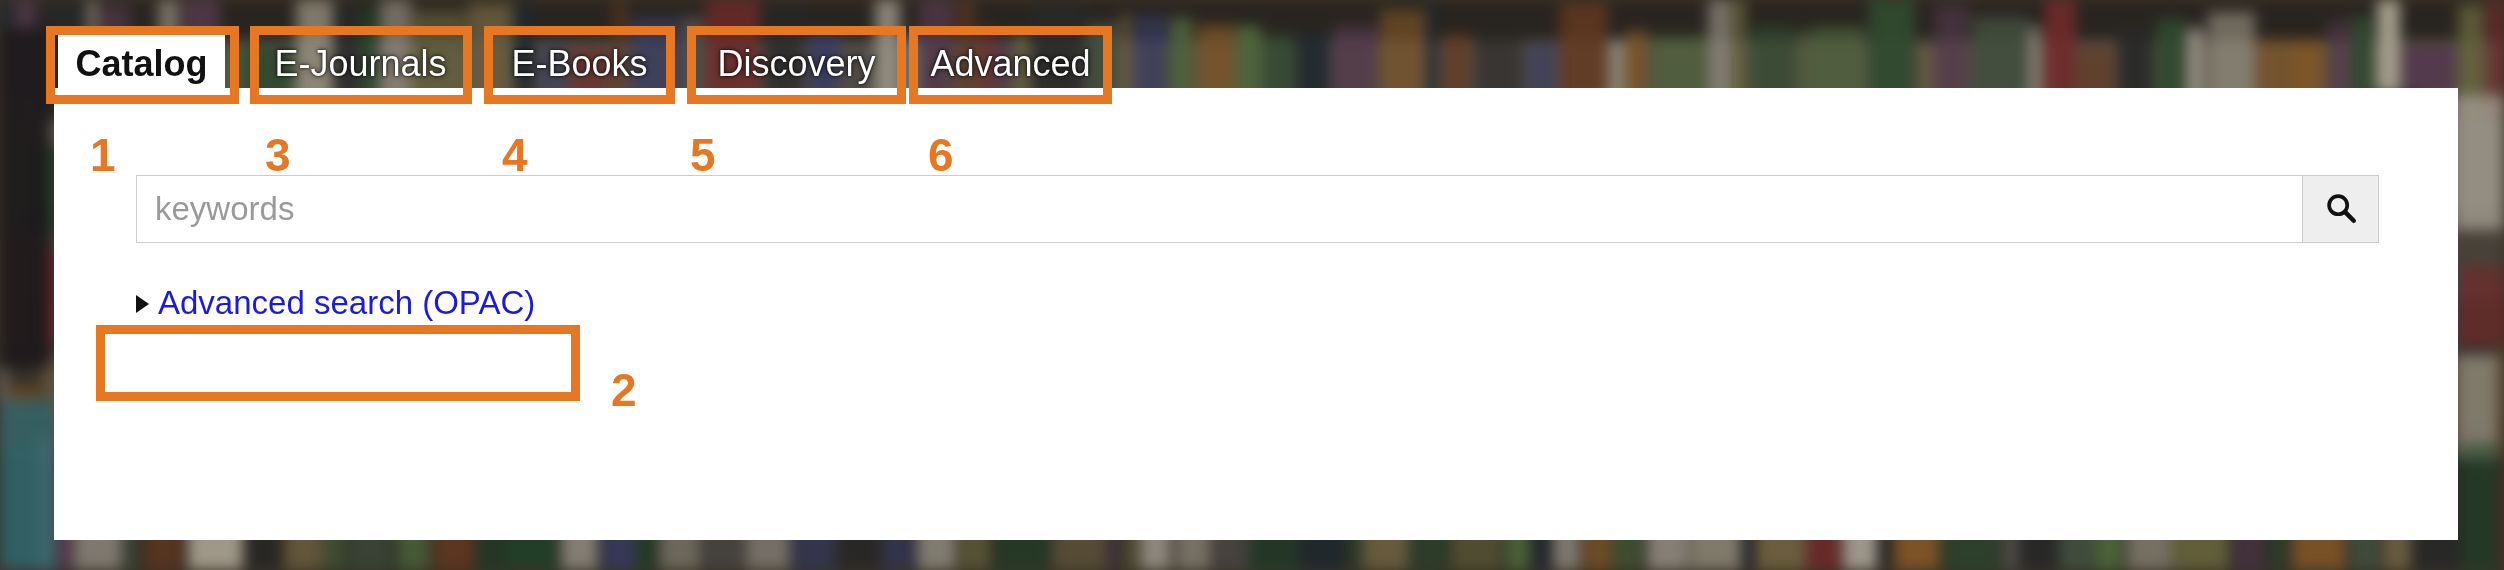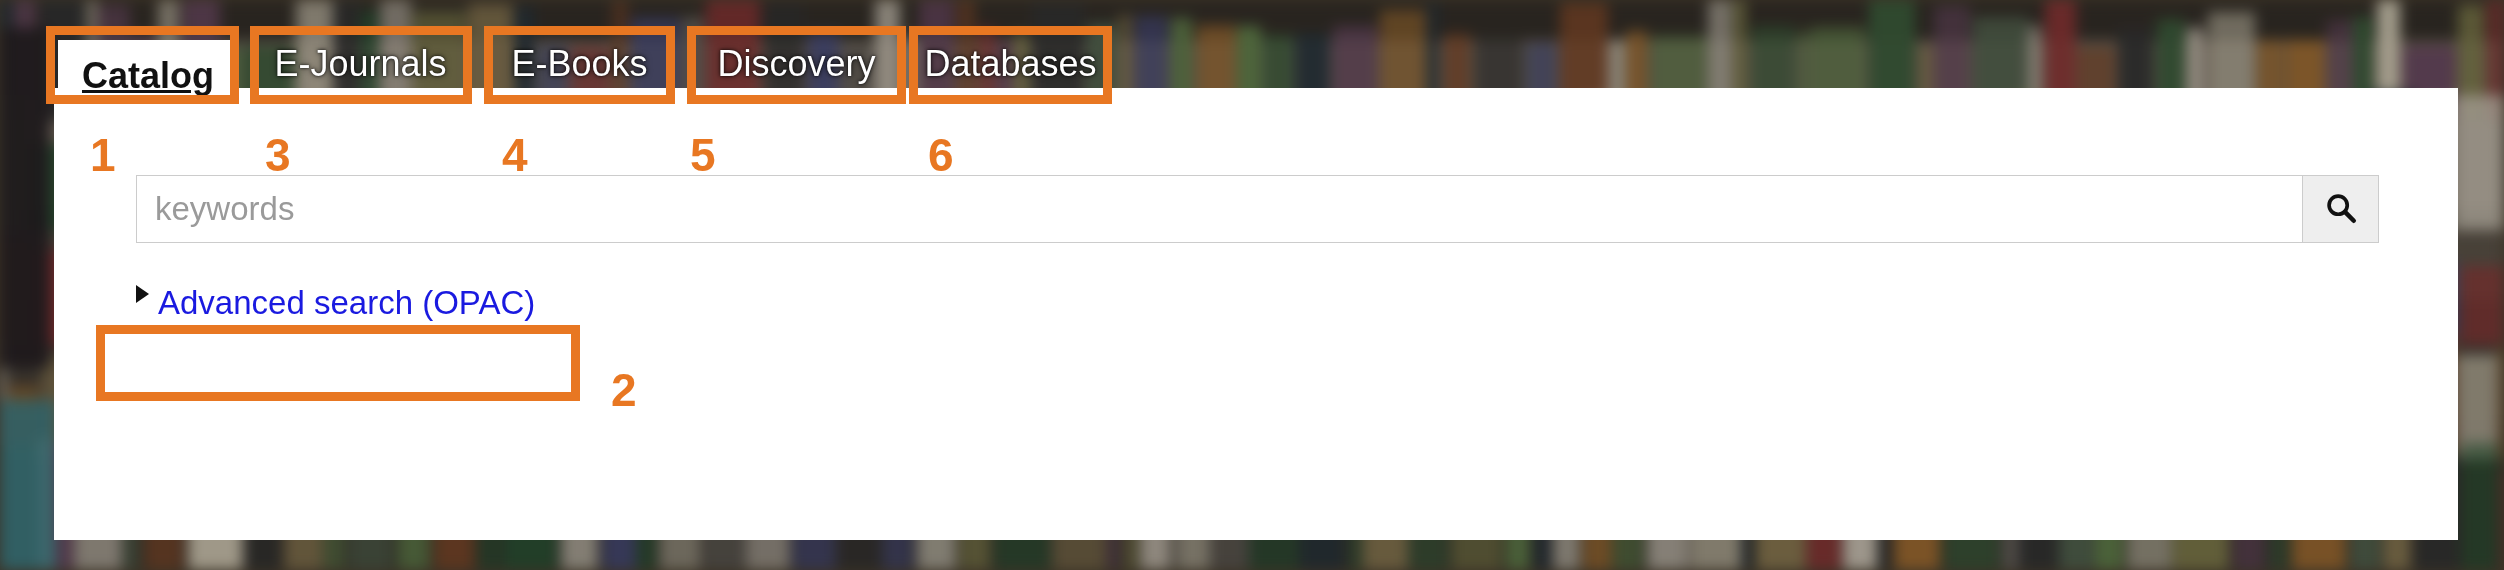--- a/index.html
+++ b/index.html
@@ -88,20 +88,21 @@
     cursor: pointer;
     padding: 0;
   }
 
   
   #adv-wrap {
     position: absolute;
     left: 82px;
     top: 196px;
     display: flex;
+    align-items: center;
     font-size: 33px;
     color: #1a1ae0;
     white-space: nowrap;
     cursor: pointer;
   }
   #adv-caret {
     display: inline-block;
     width: 0; height: 0;
     border-left: 13px solid #111111;
     border-top: 9px solid transparent;
@@ -549,34 +550,34 @@
 
     <div id="adv-wrap">
       <span id="adv-caret"></span>
       <span>Advanced search (OPAC)</span>
     </div>
 
   </div>
 
 </div>
 
-<div class="tab active" style="left:58px;  top:40px;  width:180px; height:72px;text-decoration:underline;">
+<div class="tab active" style="left:58px;  top:28px;  width:167px; height:72px;">
   <span>Catalog</span>
 </div>
 <div class="tab inactive" style="left:259px; top:28px; width:203px; height:72px;">
   <span>E-Journals</span>
 </div>
 <div class="tab inactive" style="left:494px; top:28px; width:171px; height:72px;">
   <span>E-Books</span>
 </div>
 <div class="tab inactive" style="left:697px; top:28px; width:199px; height:72px;">
   <span>Discovery</span>
 </div>
 <div class="tab inactive" style="left:919px; top:28px; width:183px; height:72px;">
-  <span>Databases</span>
+  <span>Advanced</span>
 </div>
 
 <div class="anno-box" style="left:46px;  top:26px; width:193px; height:78px;"></div>
 <div class="anno-box" style="left:250px; top:26px; width:222px; height:78px;"></div>
 <div class="anno-box" style="left:484px; top:26px; width:191px; height:78px;"></div>
 <div class="anno-box" style="left:687px; top:26px; width:219px; height:78px;"></div>
 <div class="anno-box" style="left:909px; top:26px; width:203px; height:78px;"></div>
 <div class="anno-box" style="left:96px;  top:325px; width:484px; height:76px;"></div>
 
 <div class="anno-num" style="left:90px;  top:132px;">1</div>

